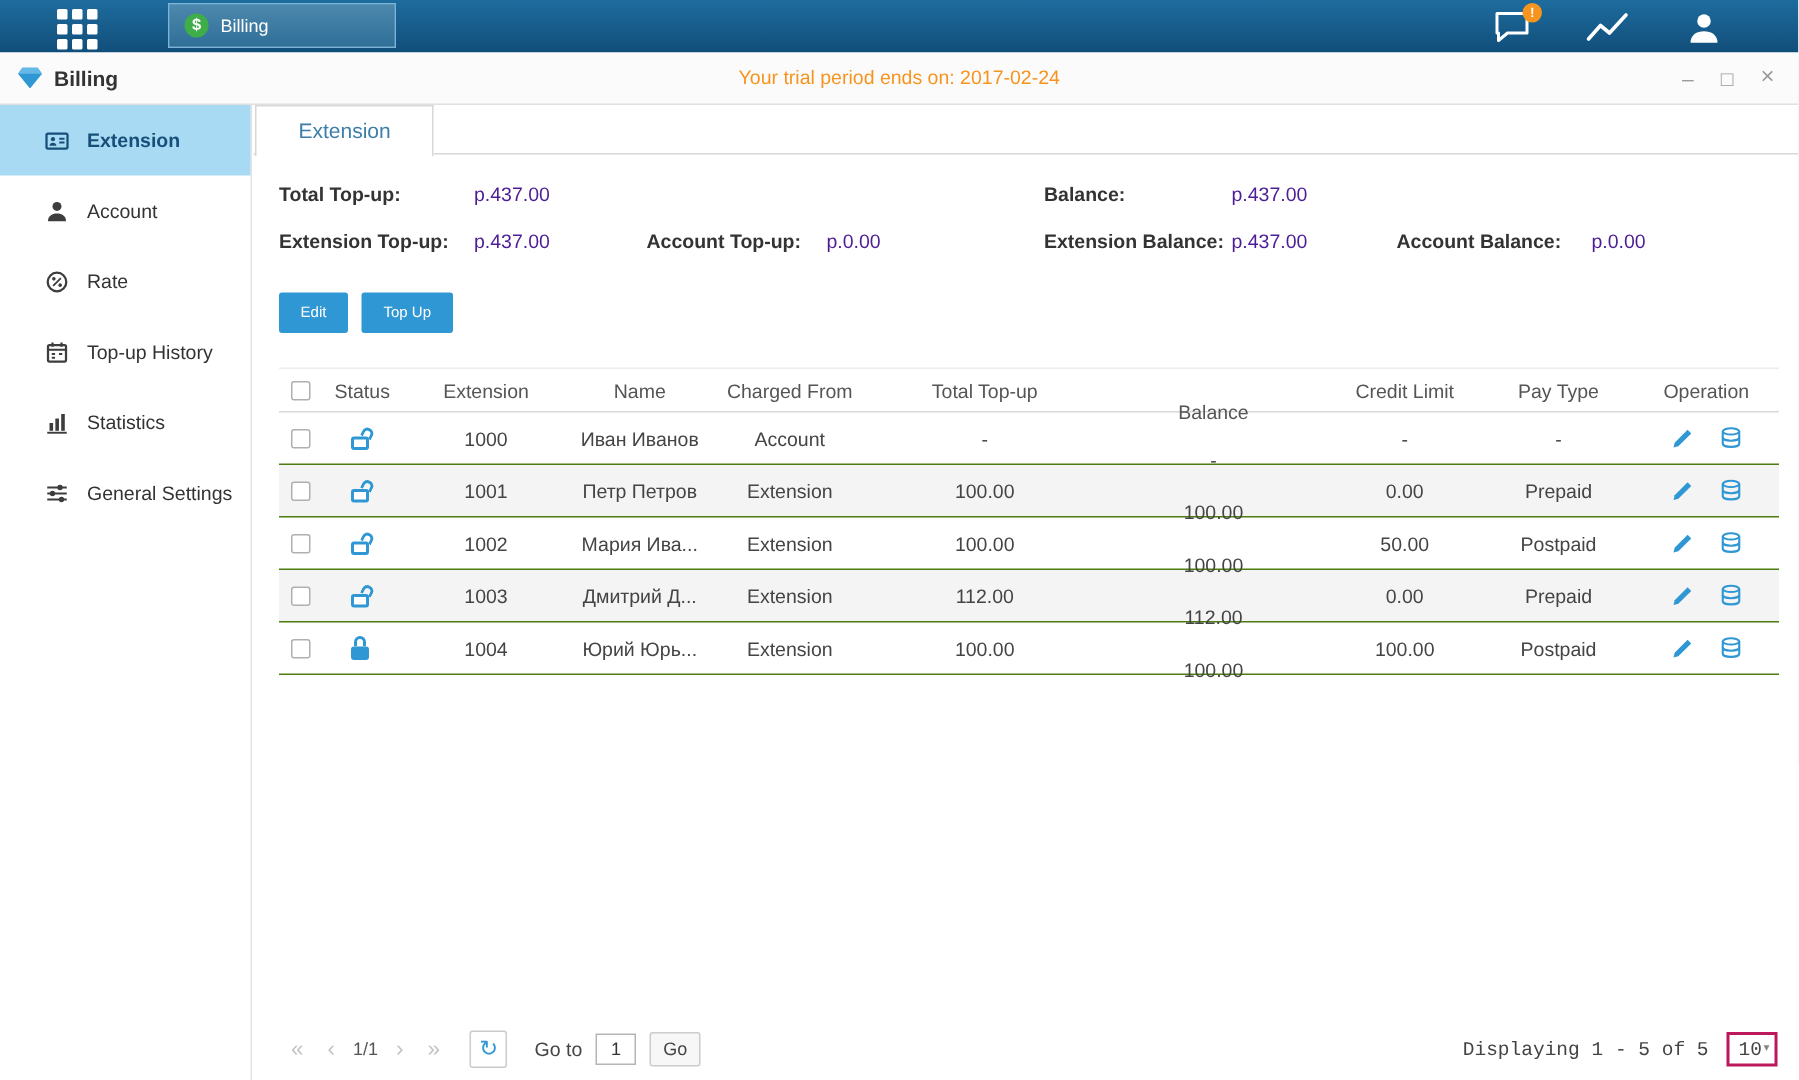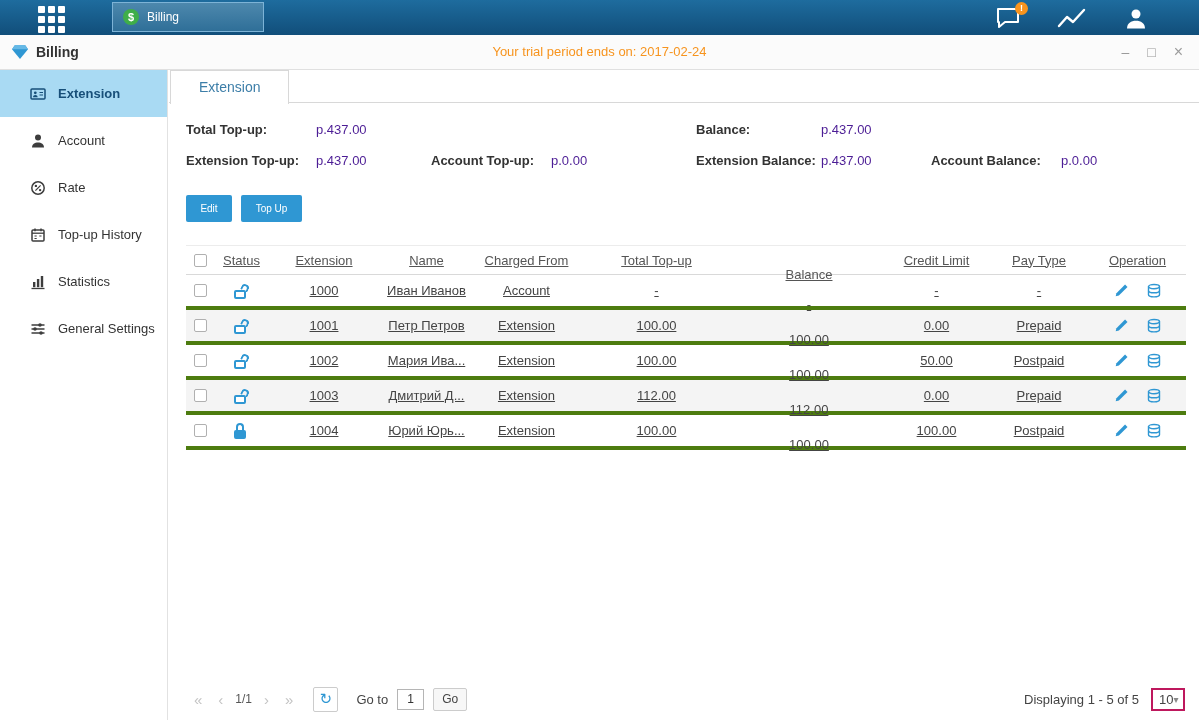--- a/index.html
+++ b/index.html
@@ -66,24 +66,24 @@
   .btn { position:absolute; top:125px; height:27px; background:#2f97d3; color:#fff;
     border:none; border-radius:2px; font-size:10px; cursor:pointer;
     font-family:inherit; }
   .btn-edit { left:17px; width:46px; }
   .btn-topup { left:72px; width:61px; }
 
   
   .table { position:absolute; top:175px; left:17px; width:1000px; font-size:13px; color:#444; }
   .thead { display:flex; height:30px; align-items:center; color:#555;
     border-top:1px solid #ececec; border-bottom:1px solid #d9d9d9; }
-  .trow { display:flex; height:35px; align-items:center; border-bottom:4px solid #4d7c0f; }
+  .trow { display:flex; height:35px; align-items:center; border-bottom:1px solid #4d7c0f; }
   .tbody .trow:nth-child(even) { background:#f4f4f4; }
   .c { display:flex; align-items:center; justify-content:center; height:100%;
-    overflow:hidden; white-space:nowrap;text-decoration:underline; }
+    overflow:hidden; white-space:nowrap; }
   .col-check { width:28px; } .col-status { width:55px; } .col-ext { width:110px; }
   .col-name { width:95px; } .col-charged { width:105px; } .col-topup { width:155px; }
   .col-balance { width:150px;margin-top:28px; } .col-credit { width:105px; } .col-pay { width:100px; }
   .col-op { width:97px; gap:15px; }
   .checkbox { width:13px; height:13px; border:1px solid #b0b0b0; border-radius:2px;
     background:#fff; cursor:pointer; display:inline-block; }
 
   .lock { position:relative; width:15px; height:16px; display:inline-block; }
   .lock .shackle { position:absolute; width:8px; height:7px;
     border:2px solid #2f97d3; border-bottom:none; border-radius:4px 4px 0 0;
@@ -104,21 +104,21 @@
   .pg-label { color:#555; font-size:12px; margin:0 4px; }
   .pg-refresh { width:25px; height:25px; border:1px solid #ccc; border-radius:2px;
     background:#fff; color:#2f97d3; display:flex; align-items:center;
     justify-content:center; margin-left:12px; font-size:15px; cursor:pointer; }
   .pg-goto { margin-left:18px; color:#444; }
   .pg-input { width:27px; height:21px; border:1px solid #b5b5b5; margin-left:9px;
     text-align:center; font-size:12px; font-family:inherit; color:#333; }
   .pg-go { margin-left:9px; height:23px; padding:0 8px; border:1px solid #ccc;
     border-radius:2px; background:#f7f7f7; font-size:12px; color:#444;
     cursor:pointer; font-family:inherit; }
-  .pg-right { margin-left:auto; display:flex; align-items:center; gap:12px; }
+  .pg-right { margin-left:auto; display:flex; align-items:center; gap:12px;font-family:Liberation Mono, monospace; }
   .pg-display { color:#444; }
   .pg-size { width:34px; height:23px; border:2px solid #be185d; background:#fff;
     display:flex; align-items:center; justify-content:space-between;
     padding:0 6px; cursor:pointer; color:#444; }
   .pg-size .caret { color:#888; font-size:10px; }
 </style>
 </head>
 <body>
 
 <div class="screen">

